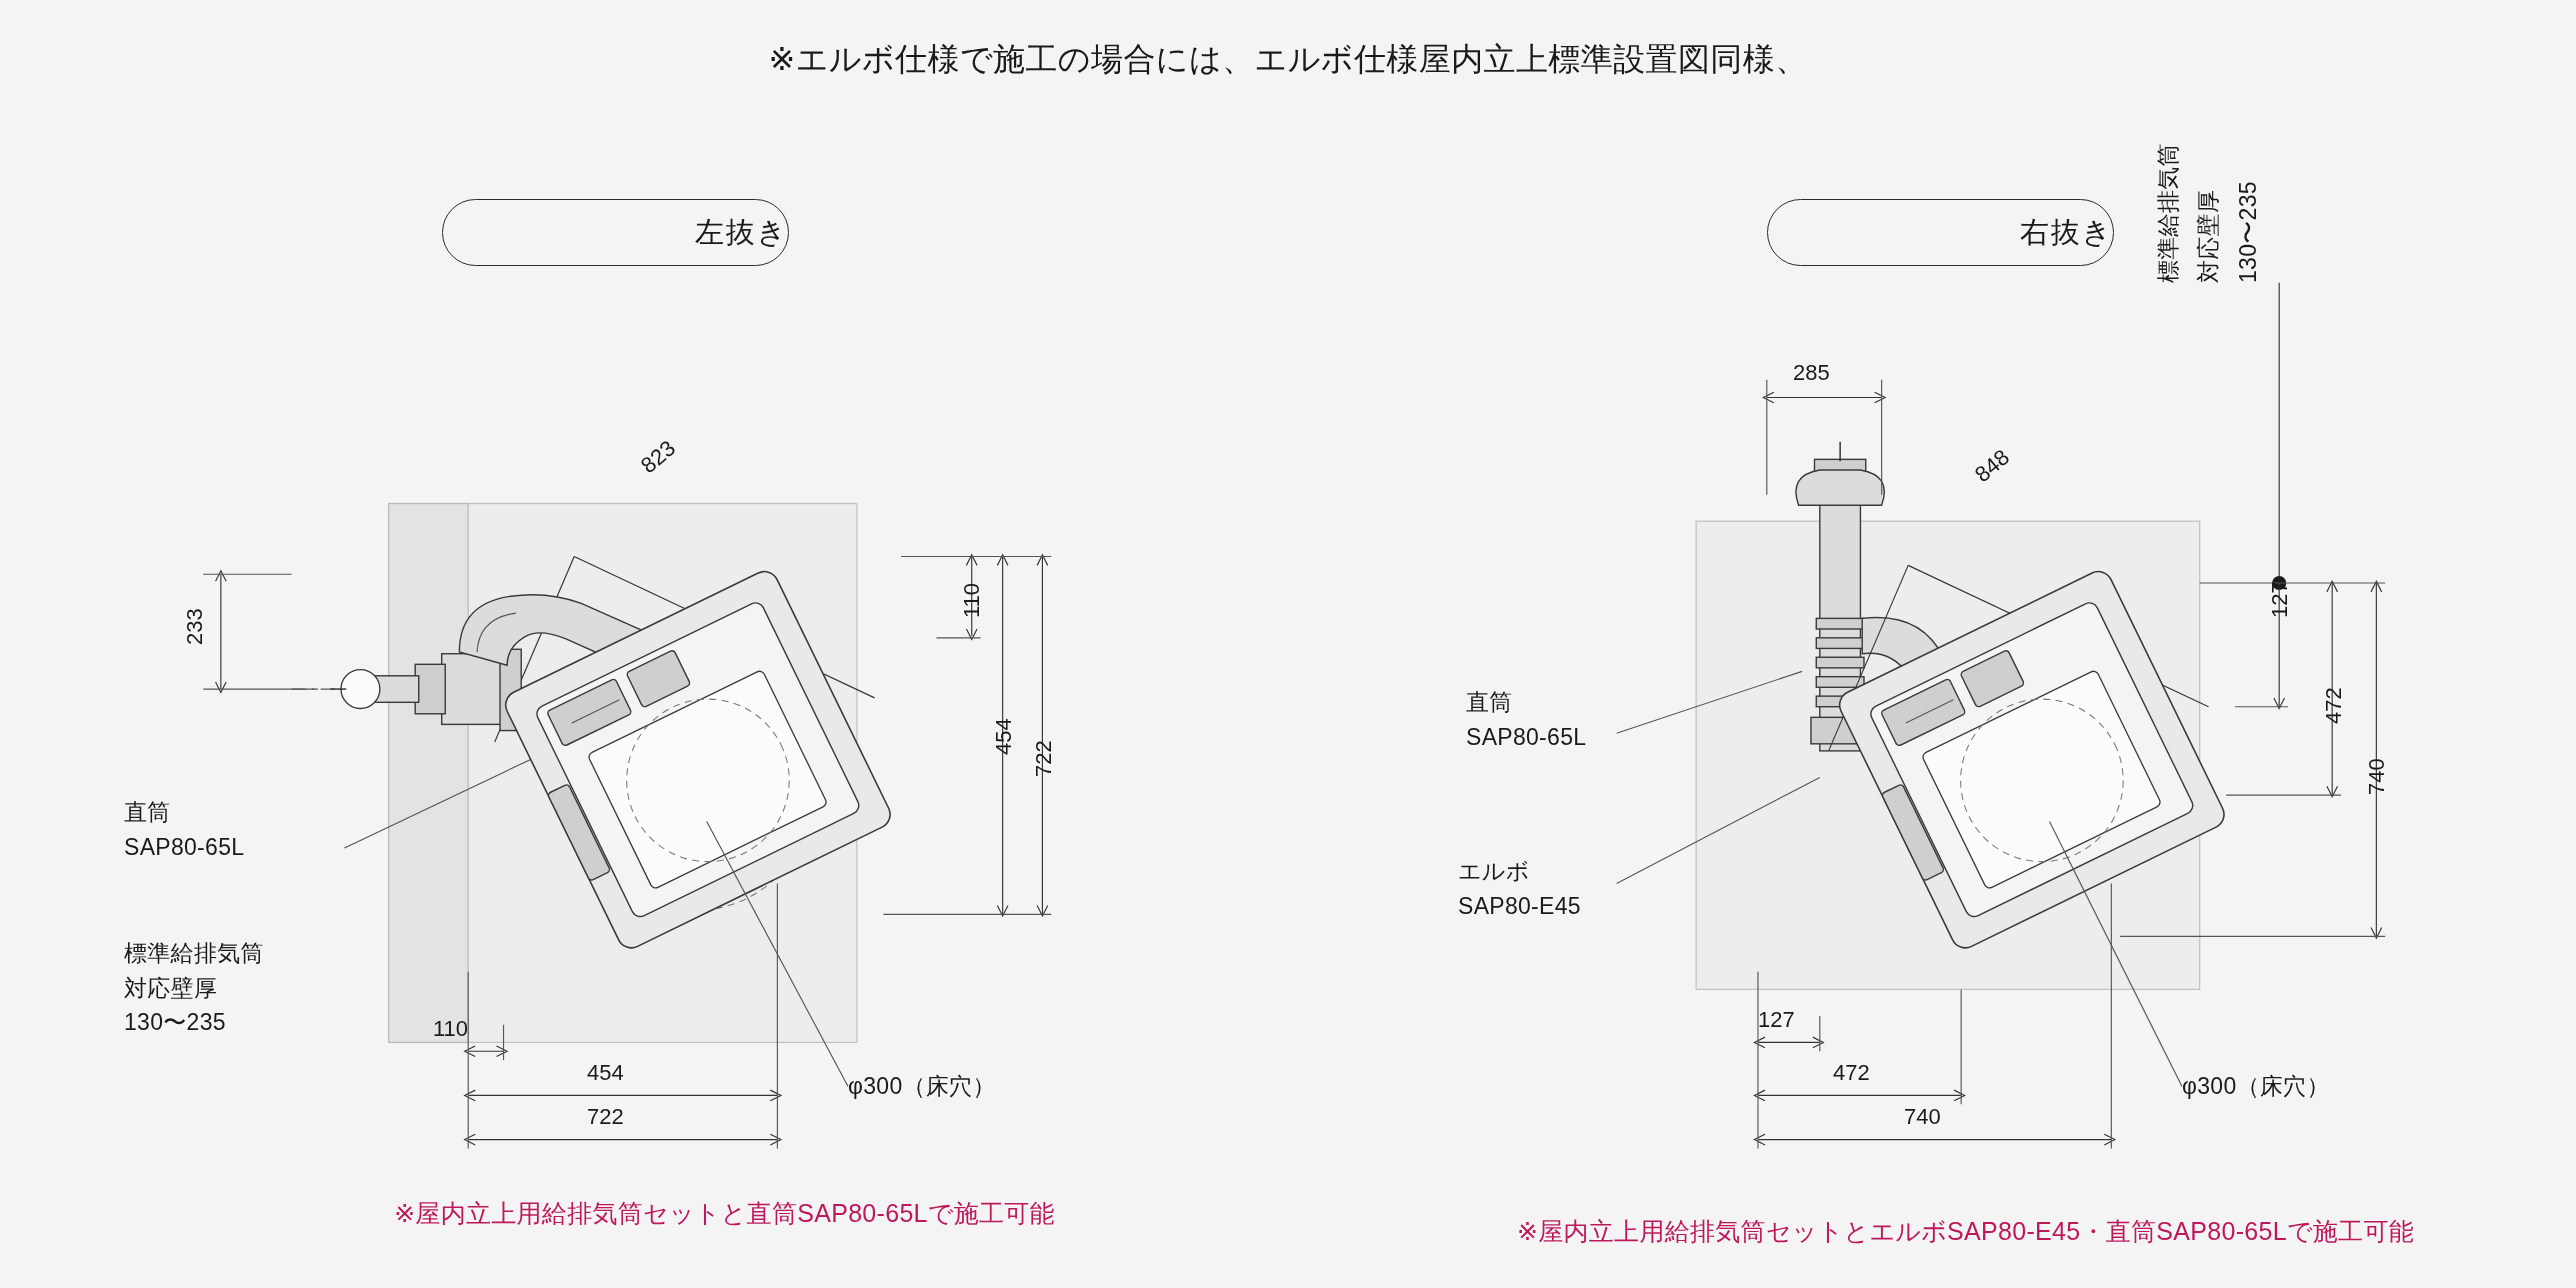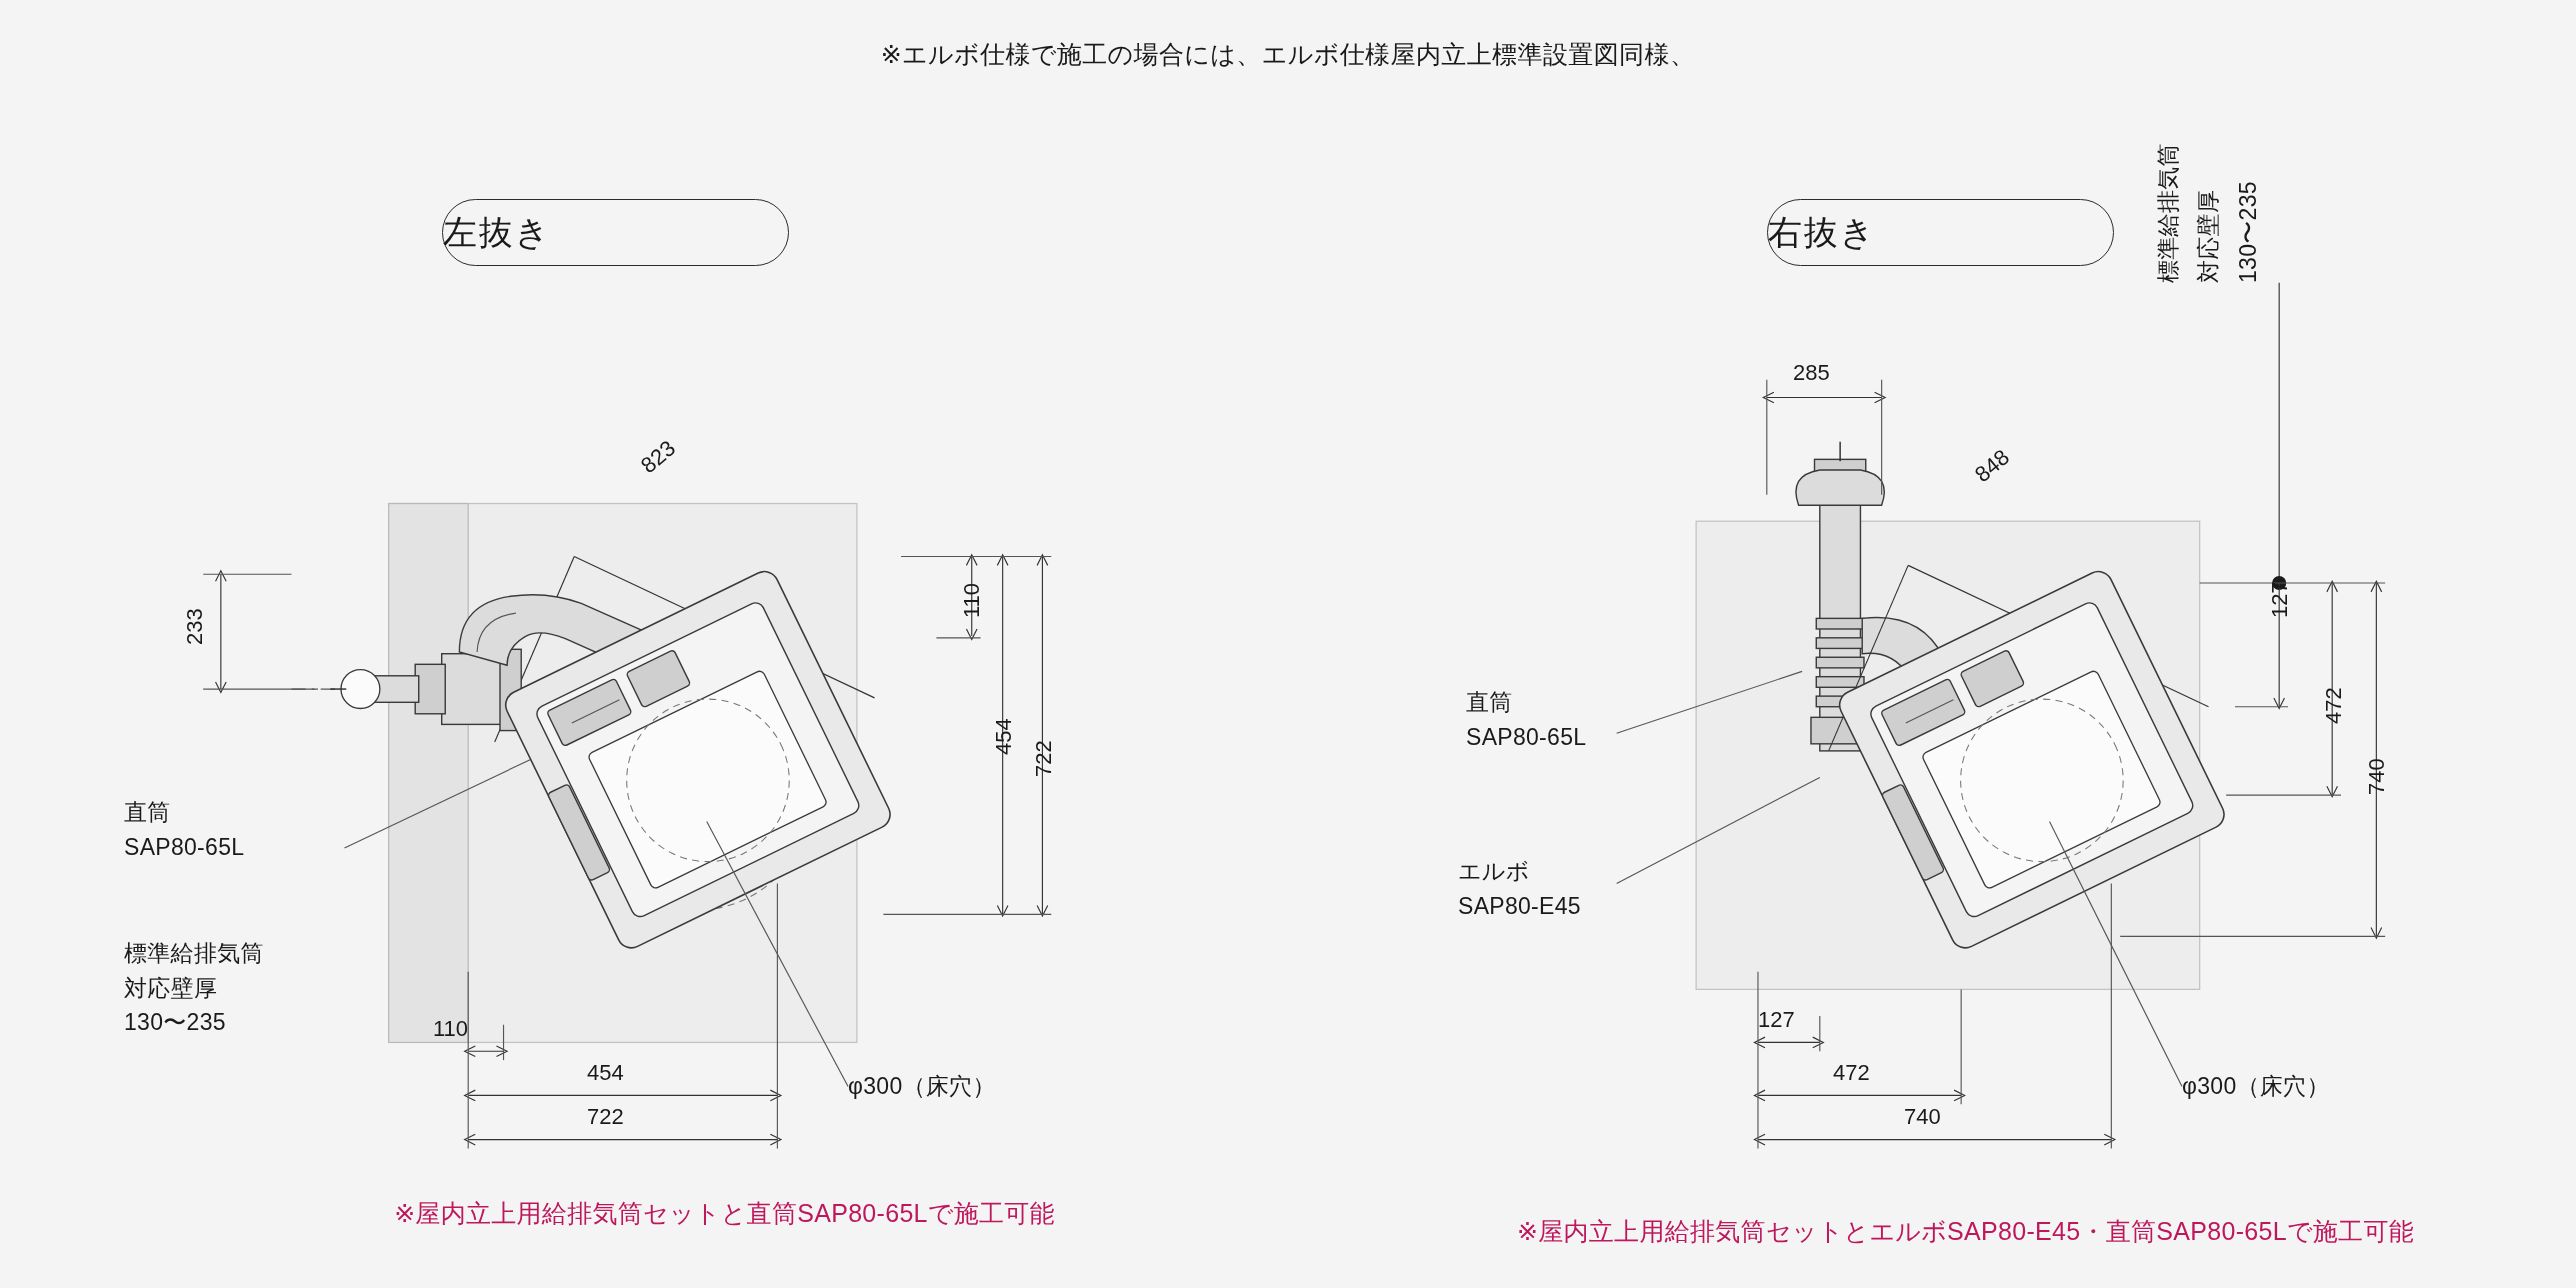--- a/index.html
+++ b/index.html
@@ -6,29 +6,29 @@
   body{
     width:2576px;height:1288px;
     background:#f4f4f4;
     font-family:"Liberation Sans","DejaVu Sans",sans-serif;
     color:#1a1a1a;
     overflow:hidden;
     position:relative;
   }
   .note-top{
     position:absolute;top:35px;left:0;width:2576px;
-    text-align:center;font-size:25px;line-height:1.55;color:#1a1a1a;
+    text-align:center;font-size:32px;line-height:1.55;color:#1a1a1a;
     letter-spacing:0.4px;
   }
   .pill{
     position:absolute;
     border:1.8px solid #2b2b2b;border-radius:41px;
     background:#f4f4f4;
-    display:flex;align-items:center;justify-content:flex-start;
-    font-size:34px;letter-spacing:1.8px;color:#1a1a1a;
+    display:flex;align-items:center;justify-content:flex-end;
+    font-size:29px;letter-spacing:1.8px;color:#1a1a1a;
   }
   .pill-left{left:442px;top:199px;width:345px;height:65px;}
   .pill-right{left:1767px;top:199px;width:345px;height:65px;}
 
   .caption{
     position:absolute;font-size:25px;color:#be185d;letter-spacing:0.3px;
   }
   .cap-left{left:212px;top:1197px;width:1025px;text-align:center;}
   .cap-right{left:1378px;top:1215px;width:1175px;text-align:center;}
 

